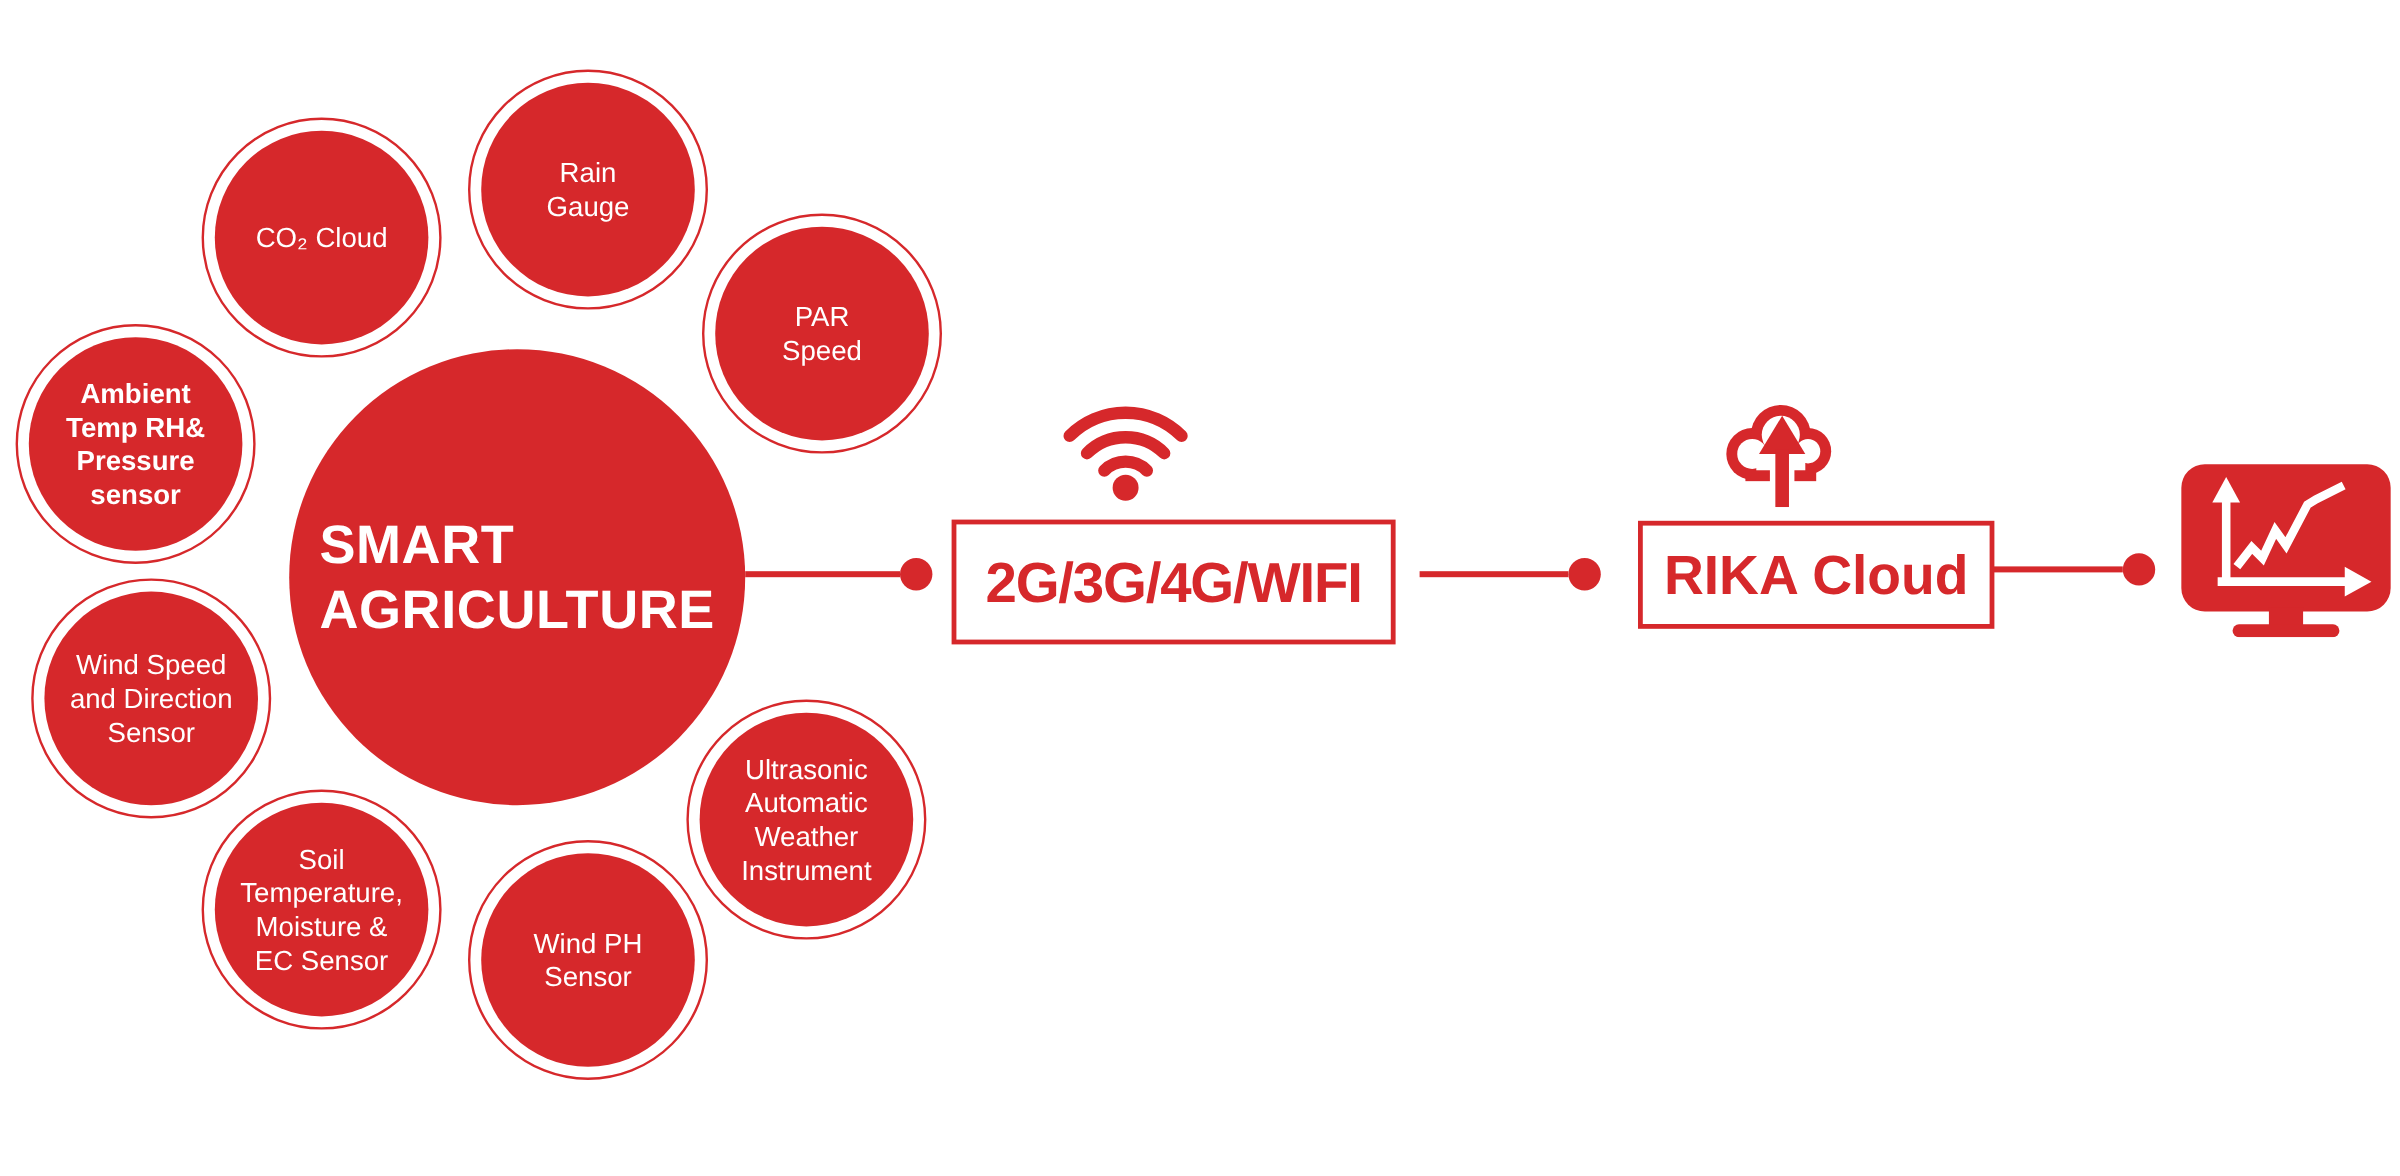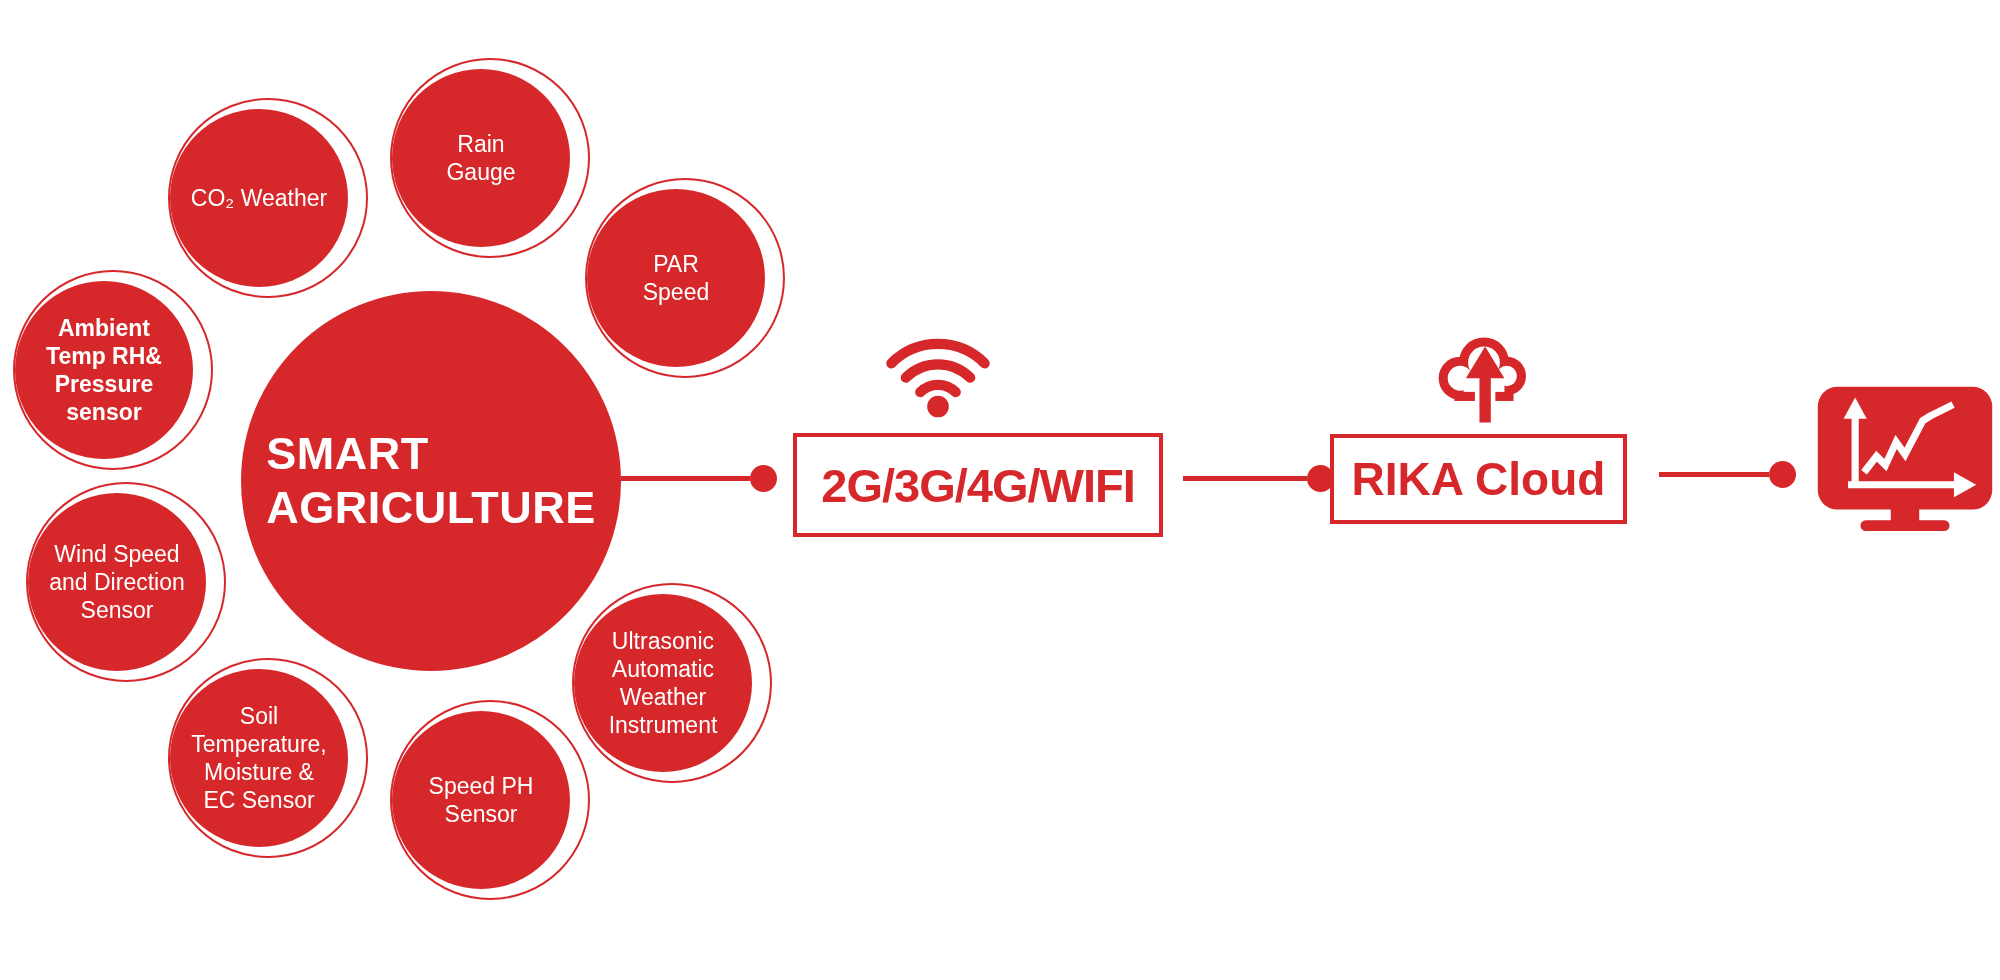--- a/index.html
+++ b/index.html
@@ -11,21 +11,21 @@
     position:relative;
     width:2000px;height:980px;
     background:var(--white);
     overflow:hidden;
     font-family:"Liberation Sans","DejaVu Sans",sans-serif;
   }
   
   .sensor{
     position:absolute;width:200px;height:200px;box-sizing:border-box;
     border:2px solid var(--red);border-radius:50%;background:var(--white);
-    display:flex;align-items:center;justify-content:flex-start;
+    display:flex;align-items:center;justify-content:center;
   }
   .sensor-fill{
     width:178px;height:178px;border-radius:50%;background:var(--red);
     display:flex;align-items:center;justify-content:center;
   }
   .sensor-label{
     color:var(--white);font-size:23px;line-height:1.22;
     text-align:center;white-space:pre-line;
   }
   
@@ -41,34 +41,34 @@
   
   .connector{position:absolute;height:5px;background:var(--red);}
   .connector-dot{position:absolute;width:27px;height:27px;border-radius:50%;background:var(--red);}
   
   .flow-box{
     position:absolute;box-sizing:border-box;border:4px solid var(--red);
     background:var(--white);color:var(--red);font-weight:bold;
     display:flex;align-items:center;justify-content:center;
   }
   .network-box{left:793px;top:433px;width:370px;height:104px;font-size:47px;letter-spacing:-1px;}
-  .cloud-box{left:1330px;top:434px;width:297px;height:90px;font-size:46px;}
+  .cloud-box{left:1365px;top:434px;width:297px;height:90px;font-size:46px;}
   .icon{position:absolute;line-height:0;}
   .wifi-icon{left:881px;top:328px;}
   .cloud-upload-icon{left:1425px;top:326px;}
   .monitor-chart-icon{left:1816px;top:385px;}
 </style>
 </head>
 <body>
 
 <div class="canvas">
 
   <div class="sensor" style="left:168px;top:98px;">
     <div class="sensor-fill">
-      <span class="sensor-label">CO₂ Weather</span>
+      <span class="sensor-label">CO₂ Cloud</span>
     </div>
   </div>
   <div class="sensor" style="left:390px;top:58px;">
     <div class="sensor-fill">
       <span class="sensor-label">Rain
 Gauge</span>
     </div>
   </div>
   <div class="sensor" style="left:585px;top:178px;">
     <div class="sensor-fill">
@@ -94,21 +94,21 @@
   <div class="sensor" style="left:168px;top:658px;">
     <div class="sensor-fill">
       <span class="sensor-label">Soil
 Temperature,
 Moisture &amp;
 EC Sensor</span>
     </div>
   </div>
   <div class="sensor" style="left:390px;top:700px;">
     <div class="sensor-fill">
-      <span class="sensor-label">Speed PH
+      <span class="sensor-label">Wind PH
 Sensor</span>
     </div>
   </div>
   <div class="sensor" style="left:572px;top:583px;">
     <div class="sensor-fill">
       <span class="sensor-label">Ultrasonic
 Automatic
 Weather
 Instrument</span>
     </div>

